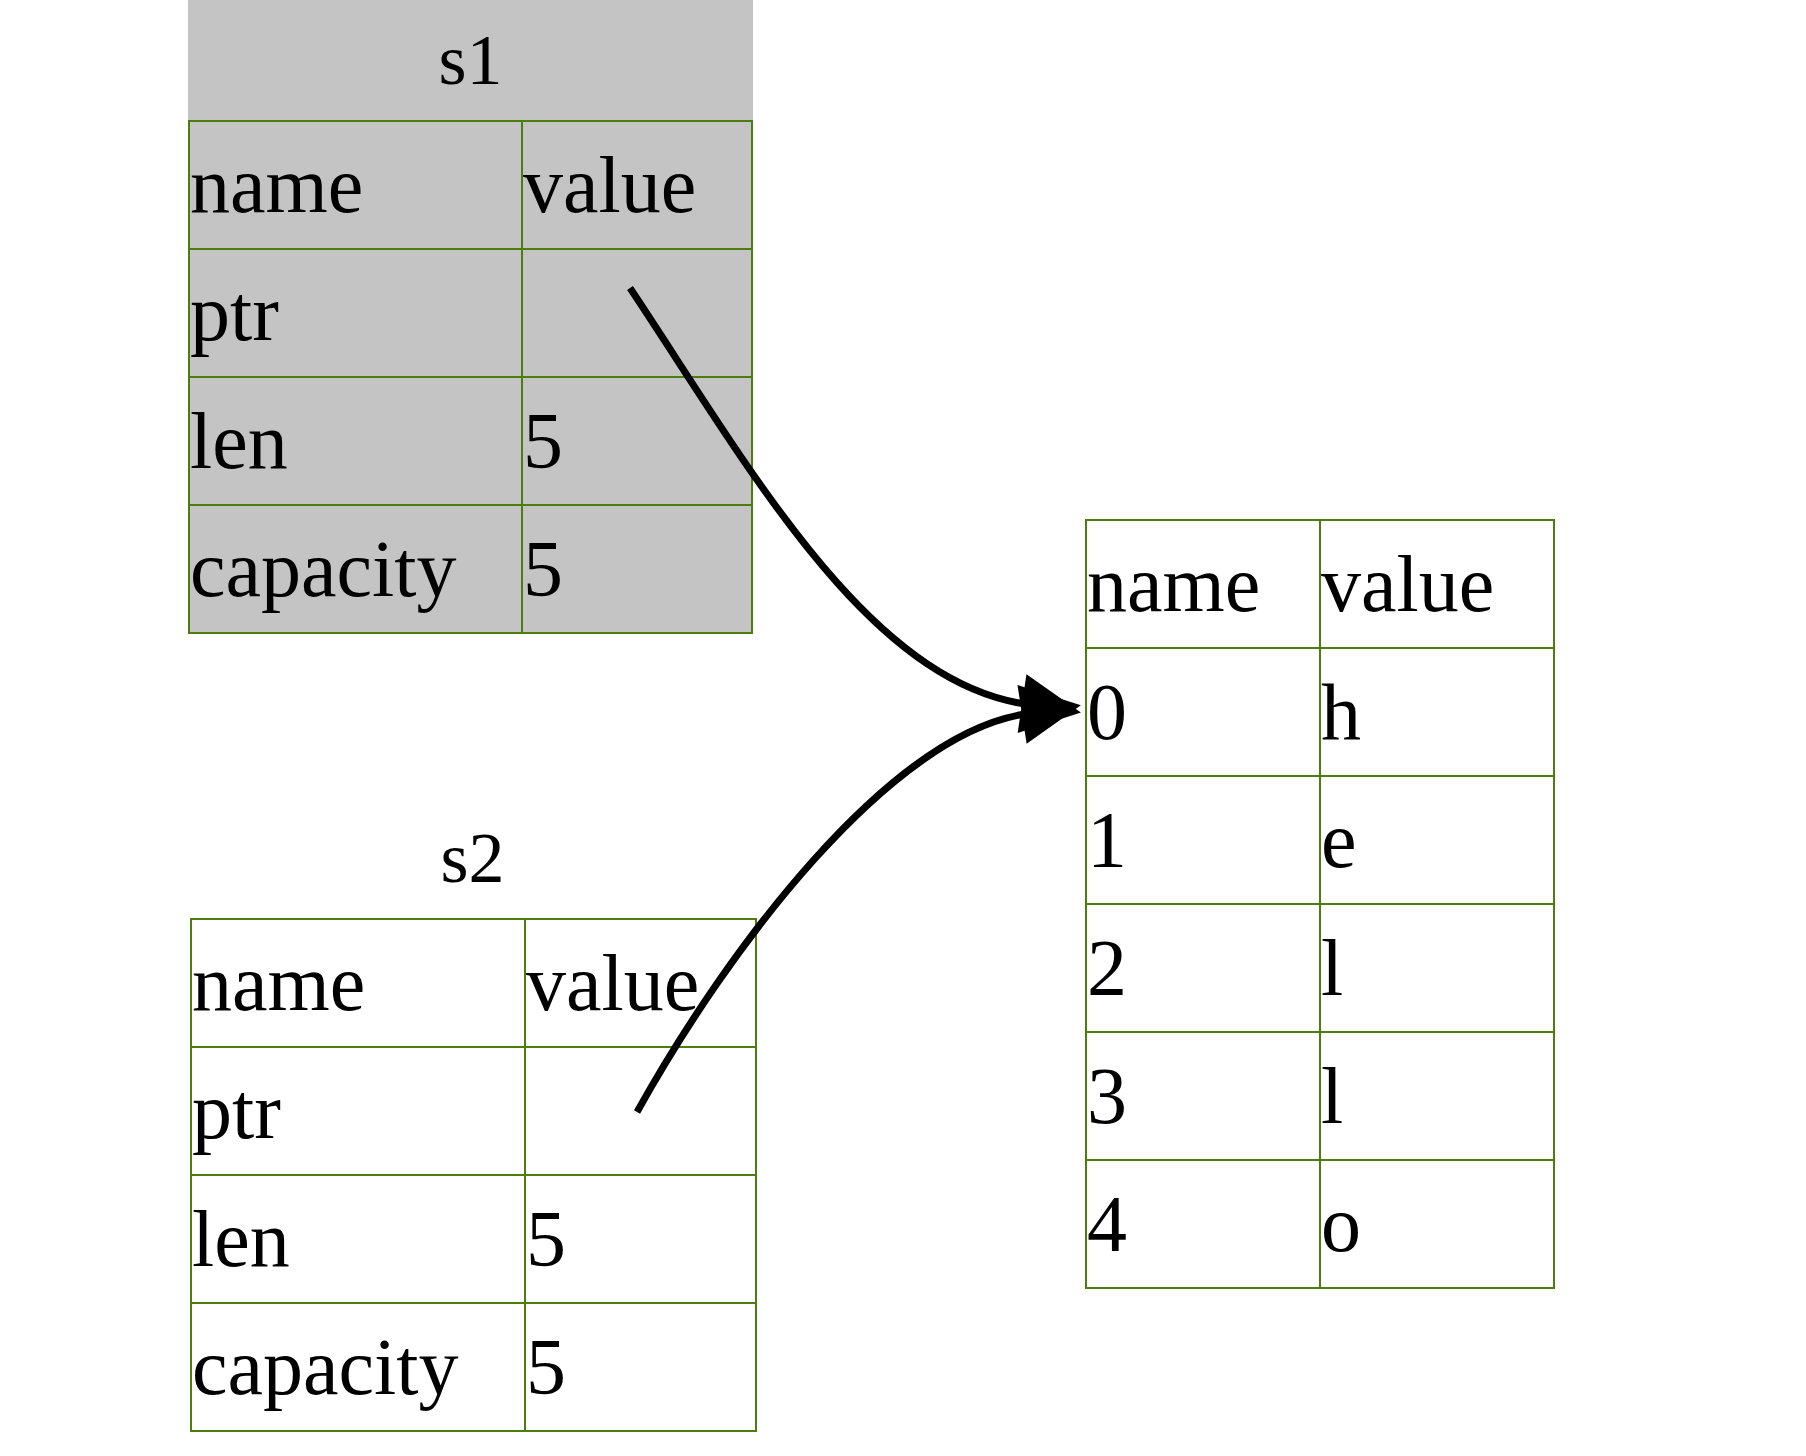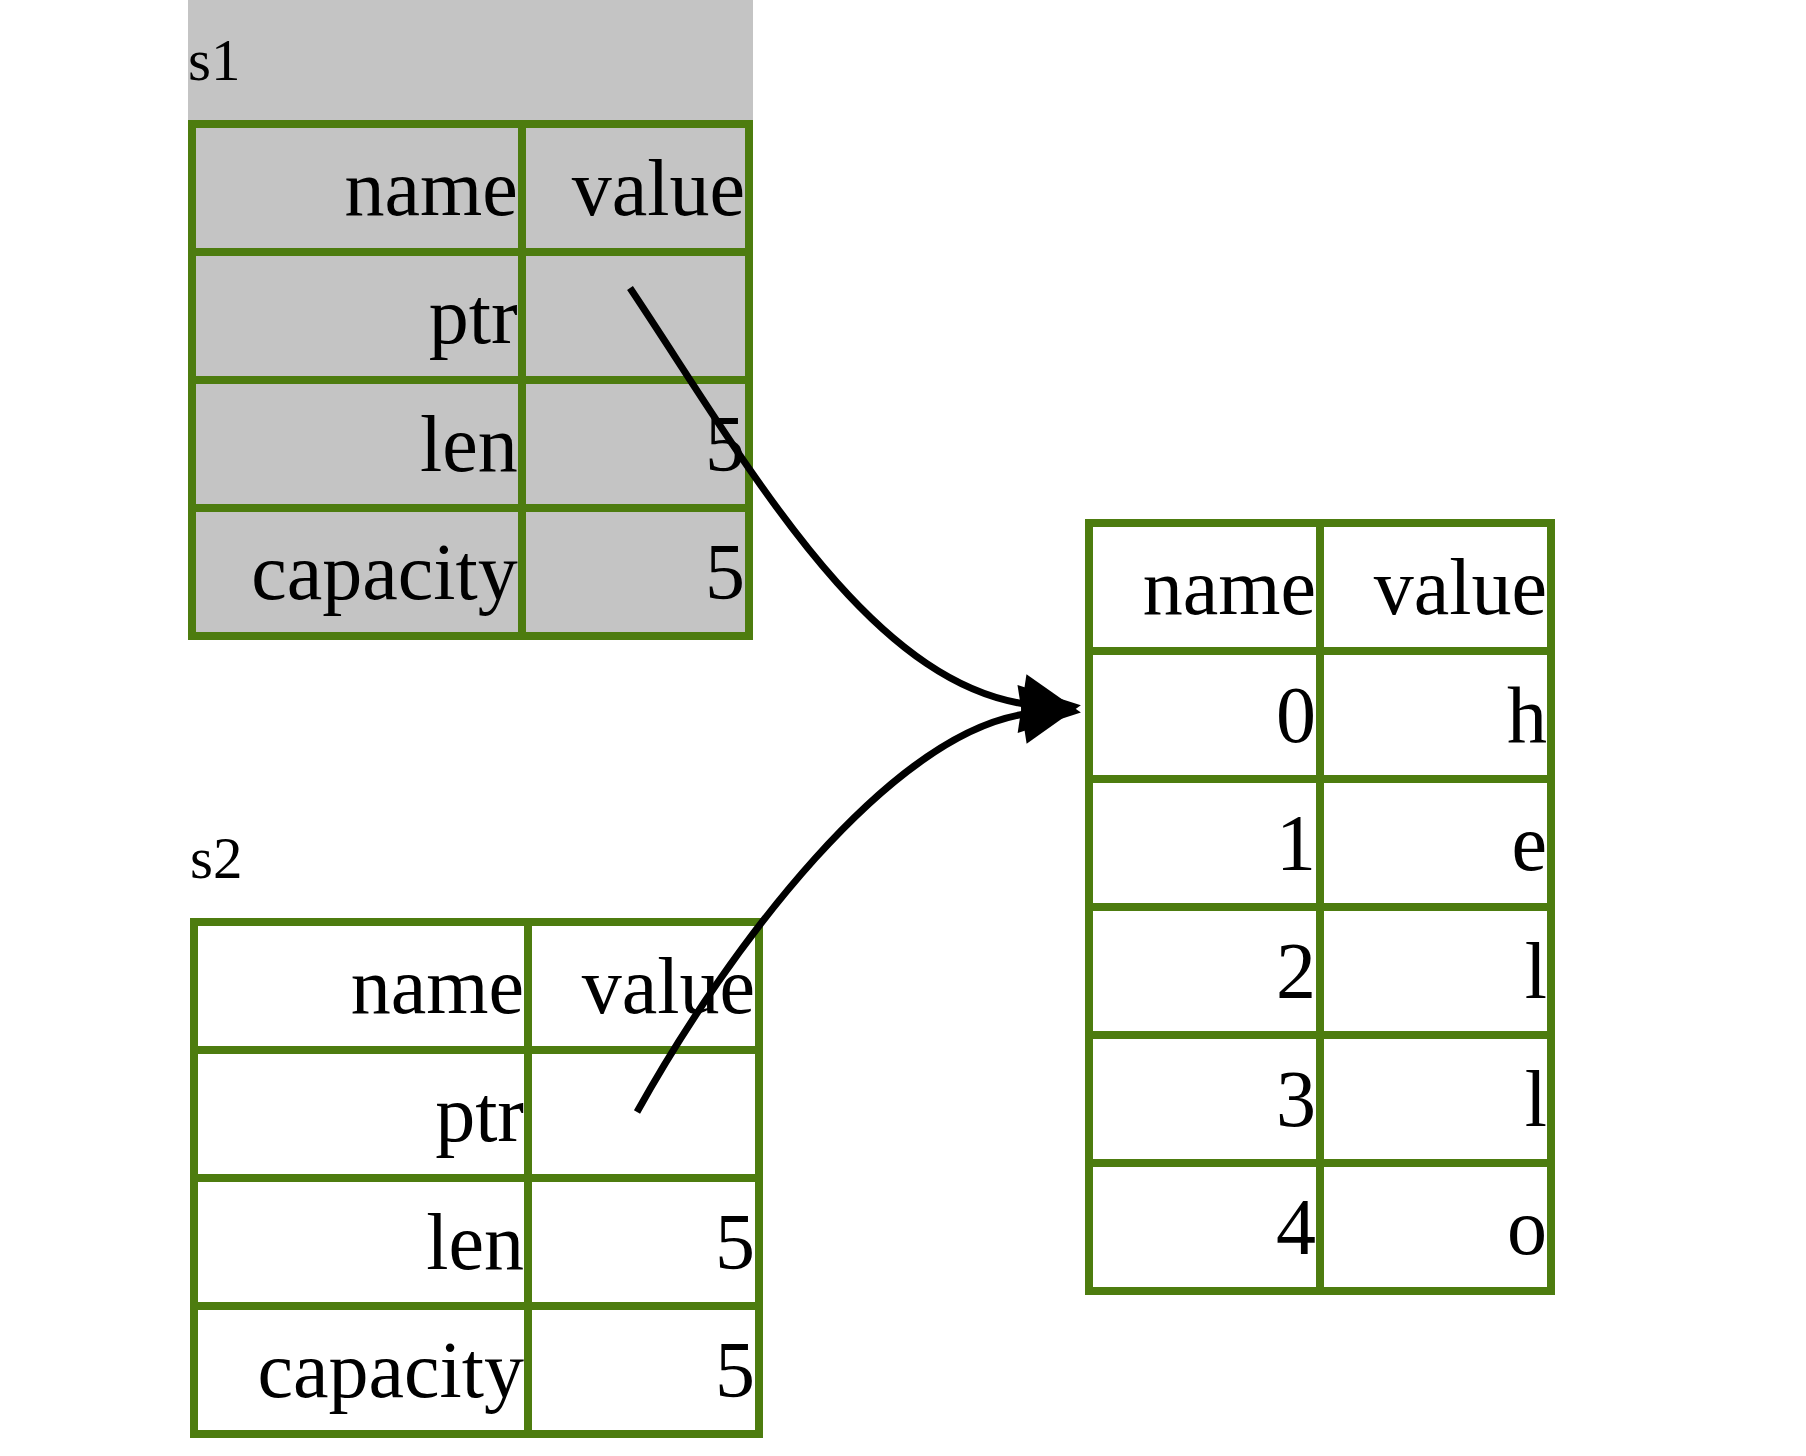--- a/index.html
+++ b/index.html
@@ -10,30 +10,31 @@
     background:#ffffff;
     font-family:"Liberation Serif","DejaVu Serif",serif;
     color:#000;
     overflow:hidden;
   }
   .block{position:absolute;}
   .tbl-title{
     width:565px;
     height:120px;
     line-height:120px;
-    font-size:59px;
+    text-align:center;
+    font-size:72px;
   }
   table.memtable{
     border-collapse:collapse;
     table-layout:fixed;
     background:transparent;
   }
   table.memtable td{
-    border:8px solid #4d7c0f;
-    text-align:right;
+    border:2px solid #4d7c0f;
+    text-align:left;
     vertical-align:middle;
     font-size:80px;
     padding:0;
     overflow:hidden;
   }
   table.memtable tr{height:128px;}
   .gray-bg{background:#c4c4c4;}
   .white-bg{background:#ffffff;}
   #arrow-overlay{
     position:absolute;

